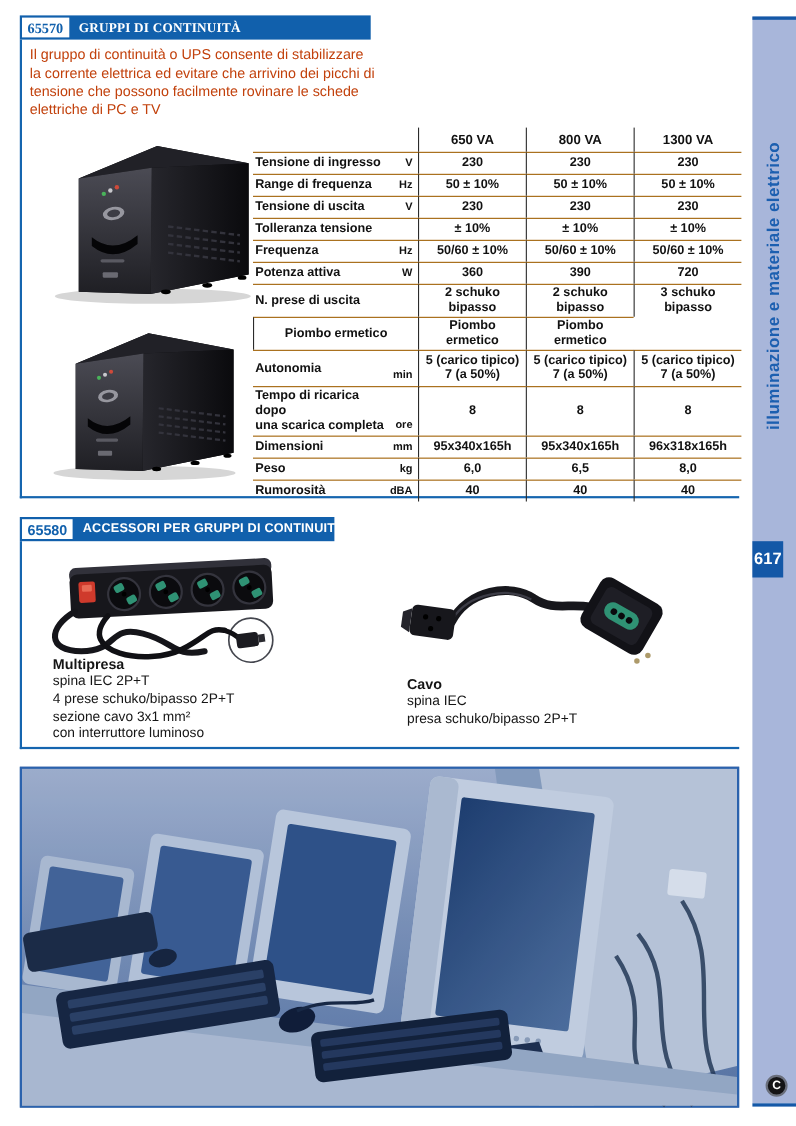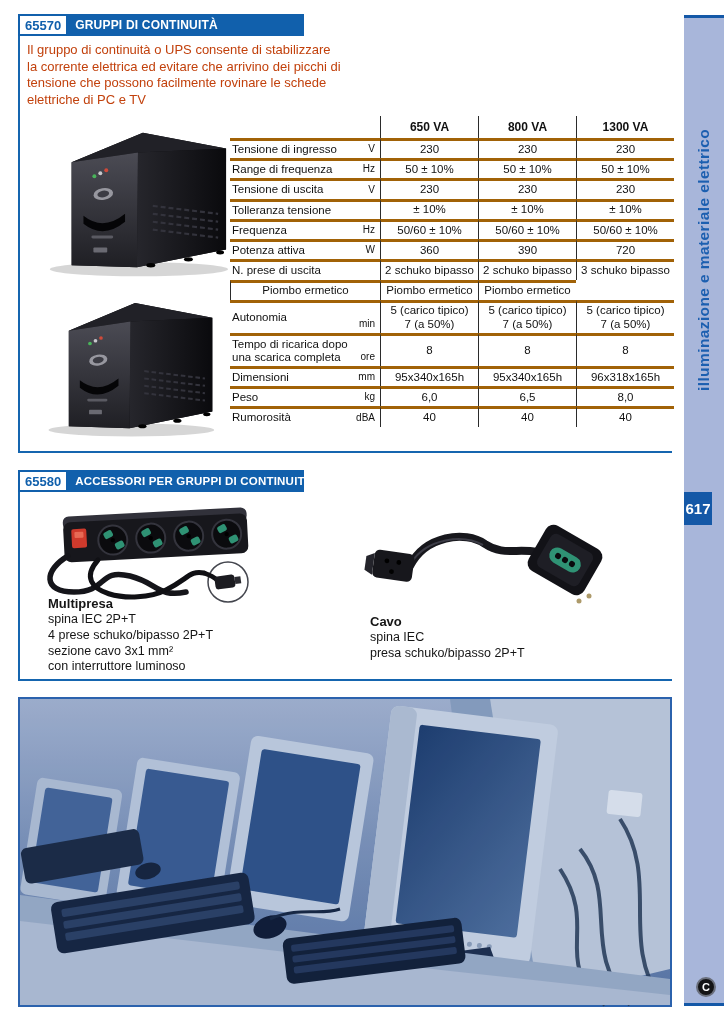--- a/index.html
+++ b/index.html
@@ -14,21 +14,21 @@
   .bar-title.small{font-size:11.5px;}
 
   
   .sec-box{position:absolute;border-left:2px solid #1565af;border-bottom:2px solid #1565af;box-sizing:border-box;}
 
   .desc{position:absolute;left:7px;top:6px;width:330px;font-size:13px;line-height:1.28;white-space:pre-line;color:#c2410c;}
 
   
   .spec-table{position:absolute;left:210px;top:80px;width:444px;font-size:11.5px;color:#111;}
   .tr{display:grid;grid-template-columns:150px 98px 98px 98px;}
-  .cell{display:flex;align-items:center;justify-content:center;text-align:center;min-height:20px;padding:1px 2px;border-top:3px solid #a16207;box-sizing:border-box;}
+  .cell{display:flex;align-items:center;justify-content:center;text-align:center;min-height:20px;padding:1px 2px;border-top:1px solid #a16207;box-sizing:border-box;font-weight:bold;}
   .tr.head .cell{border-top:none;font-weight:bold;font-size:12px;min-height:22px;}
   .cell.lab{justify-content:space-between;text-align:left;padding:2px 5px 2px 2px;}
   .cell.val{border-left:1px solid #2b2b2b;}
   .tr.tall .cell{min-height:33px;}
   .pre{white-space:pre-line;line-height:1.18;}
   .lbl{line-height:1.15;}
   .unit{font-size:10px;align-self:flex-end;padding-bottom:2px;padding-left:3px;}
 
   
   .prod-text{position:absolute;font-size:12.5px;line-height:1.25;color:#151515;}
@@ -86,21 +86,21 @@
           <path d="M122,112 L188,120" stroke-dasharray="5 3"></path>
           <path d="M122,120 L188,128" stroke-dasharray="5 3"></path>
         </g>
         <ellipse cx="120" cy="156" rx="4.5" ry="2.2" fill="#000"></ellipse>
         <ellipse cx="158" cy="150" rx="4.5" ry="2.2" fill="#000"></ellipse>
         <ellipse cx="190" cy="143" rx="4" ry="2" fill="#000"></ellipse>
       </symbol>
     </defs>
   </svg>
 
-  <div class="sec-bar" style="left:18px;top:14px;width:286px;">
+  <div class="sec-bar" style="left:18px;top:14px;width:319px;font-family:Liberation Serif, serif;">
     <span class="code-box">65570</span>
     <span class="bar-title">GRUPPI DI CONTINUITÀ</span>
   </div>
 
   <div class="sec-box" style="left:18px;top:36px;width:654px;height:417px;">
     <div class="desc">Il gruppo di continuità o UPS consente di stabilizzare
 la corrente elettrica ed evitare che arrivino dei picchi di
 tensione che possono facilmente rovinare le schede
 elettriche di PC e TV</div>
 

